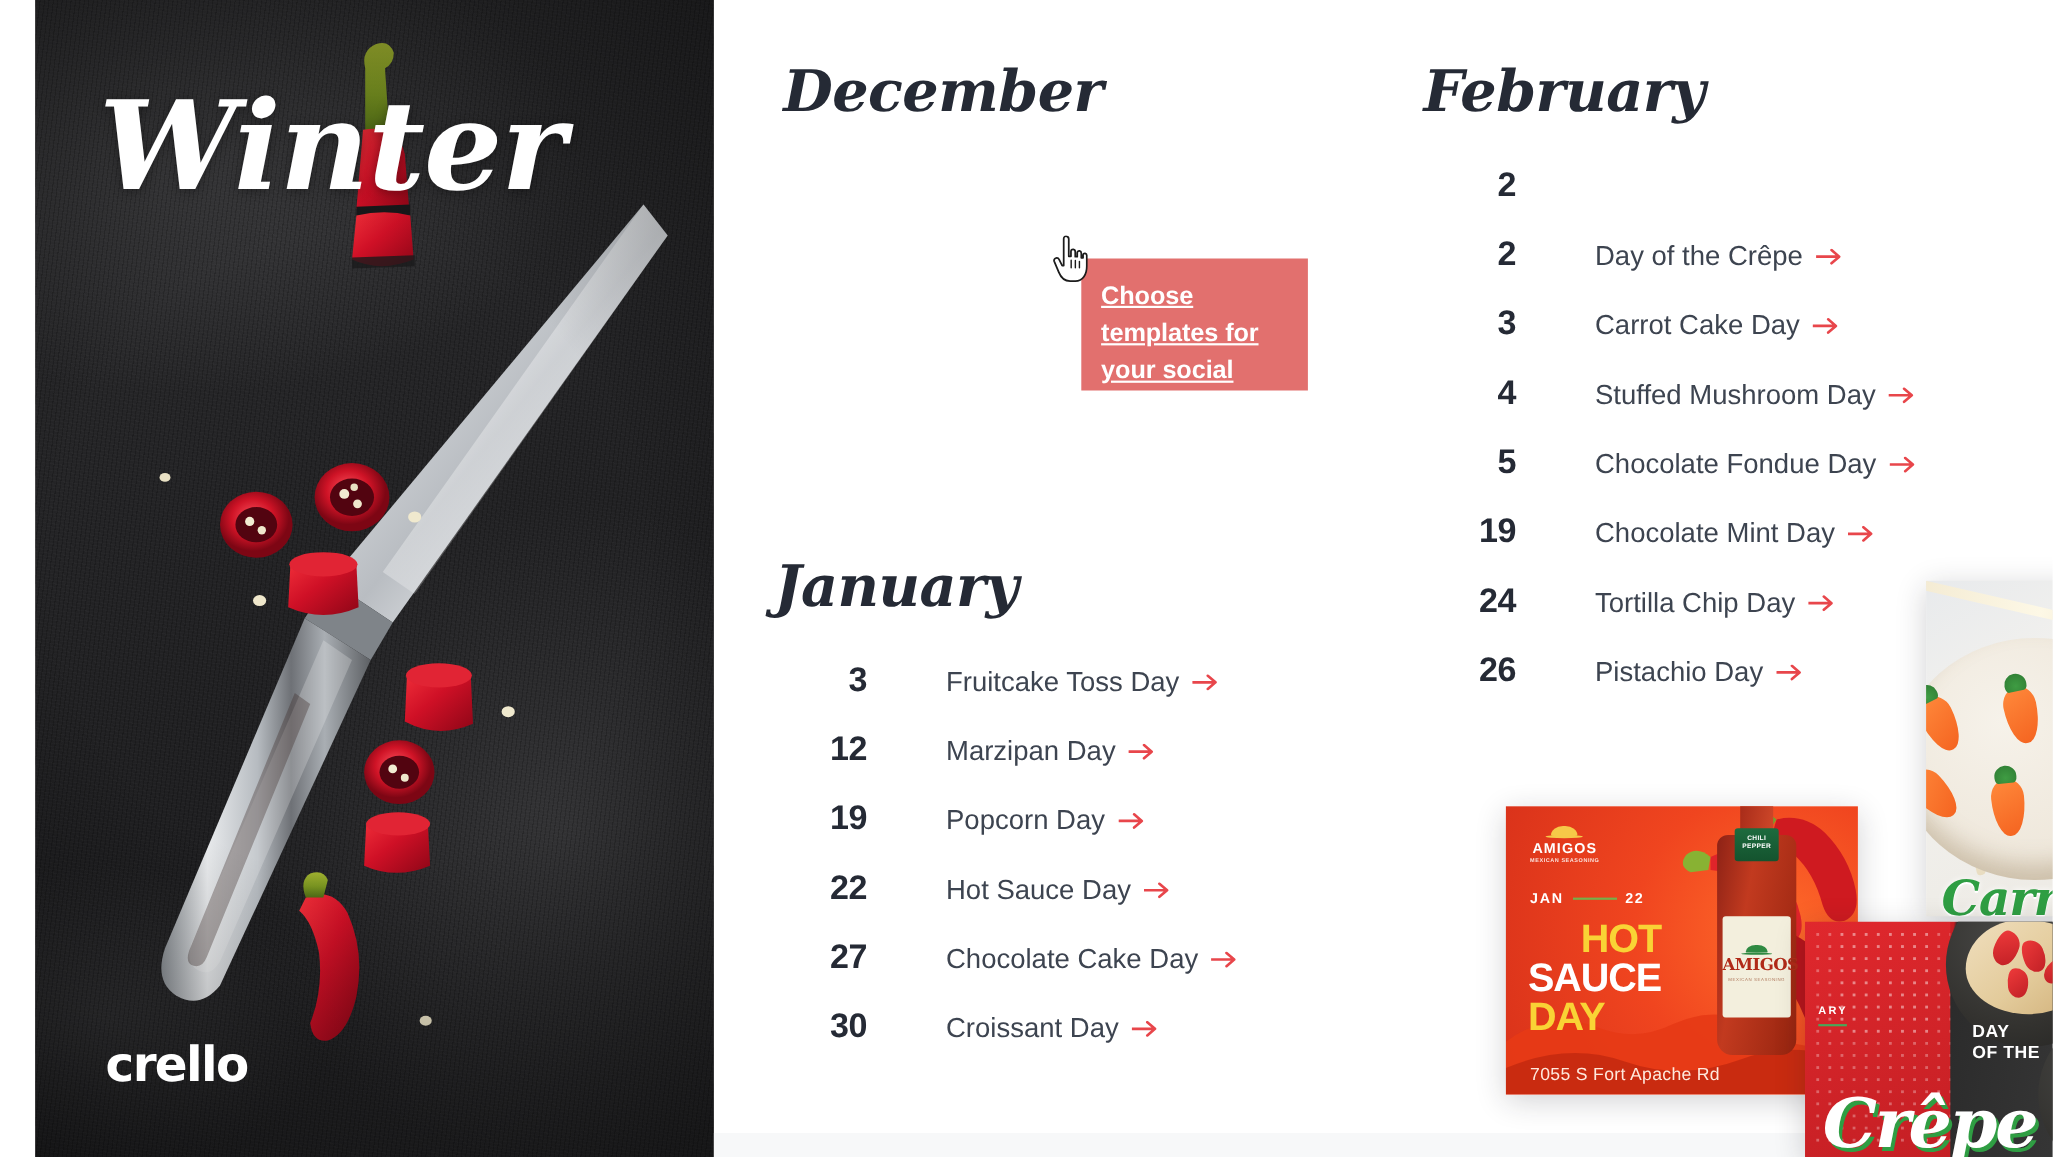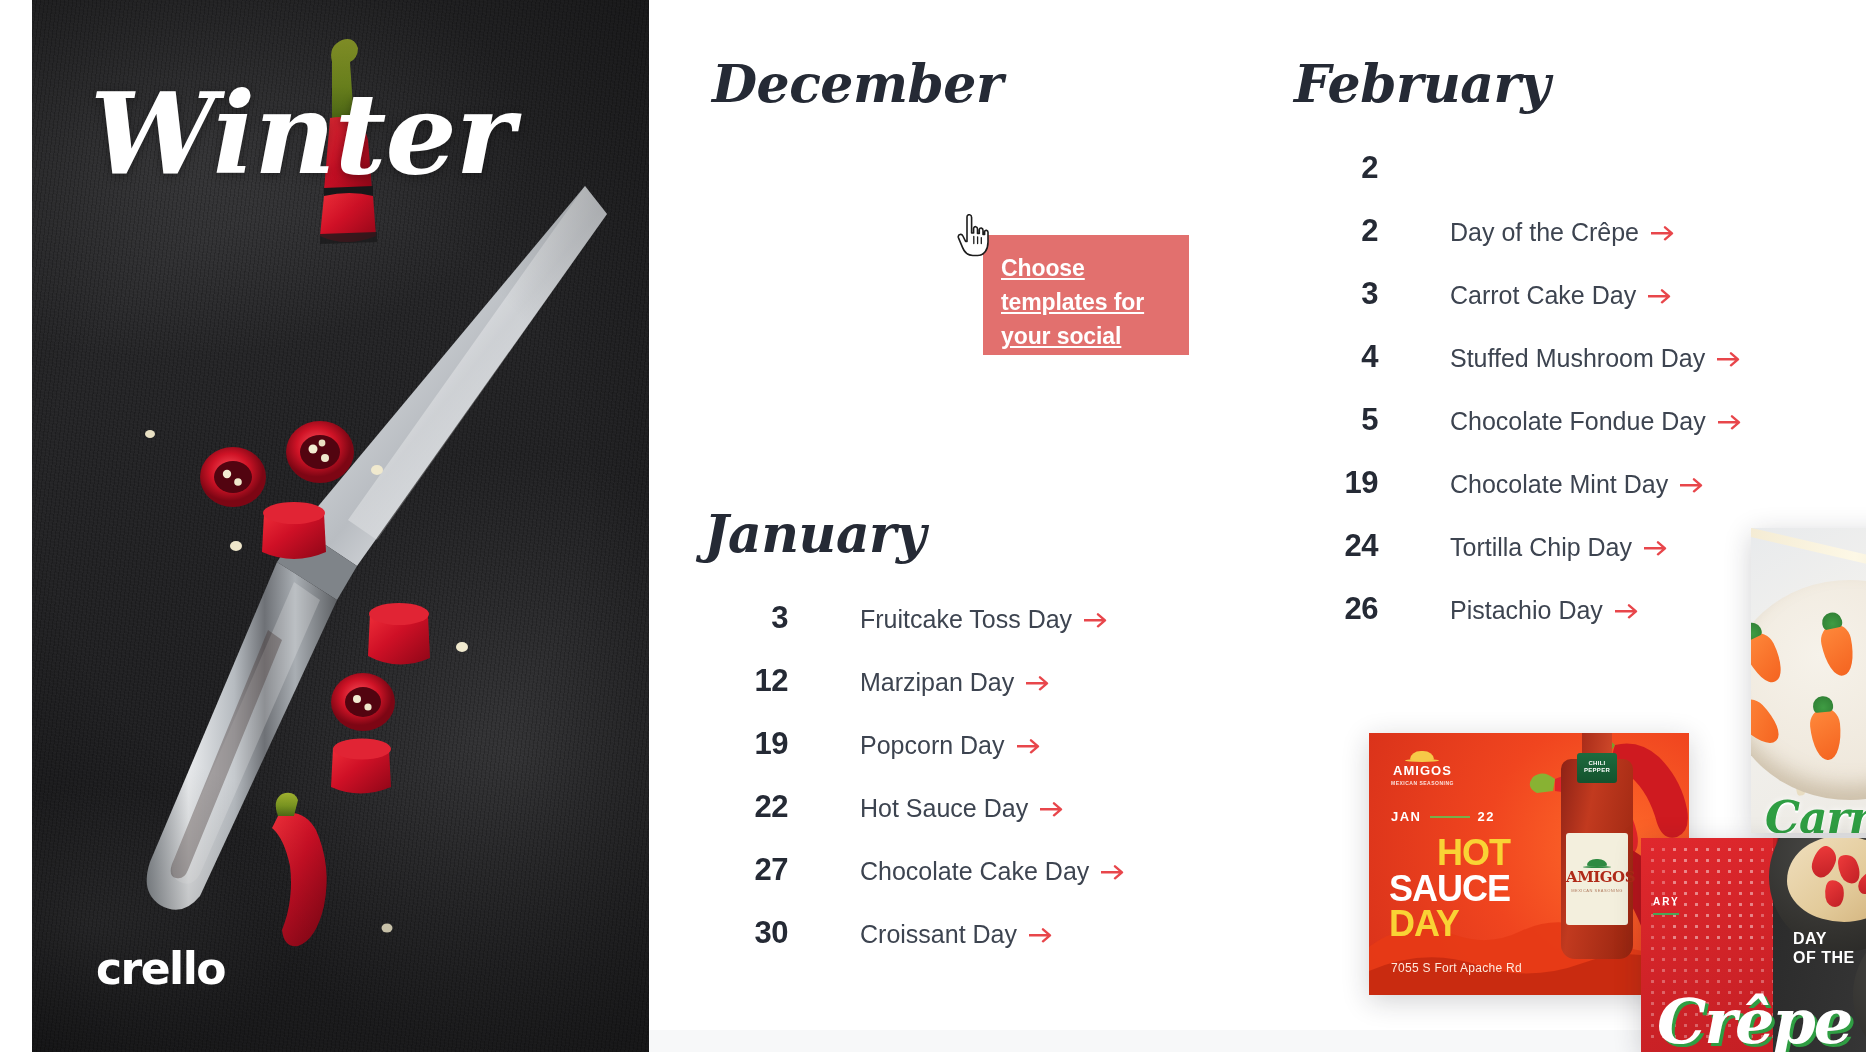--- a/index.html
+++ b/index.html
@@ -251,22 +251,22 @@
   }
   .hs-dash { width: 40px; height: 2px; background: #76b04a; display:inline-block; }
   .hs-title {
     position: absolute; left: 20px; top: 102px;
     font-size: 36px; font-weight: 700; line-height: .99; letter-spacing: -1px;
   }
   .hs-l1 { color: #f9d335; text-align: right; }
   .hs-l2 { color: #ffffff; }
   .hs-l3 { color: #f9d335; }
   .hs-addr {
-    position: absolute; left: 22px; bottom: 20px;
-    color: #ffe9dd; font-size: 12px; letter-spacing: .3px; text-align: right;
+    position: absolute; left: 22px; bottom: 8px;
+    color: #ffe9dd; font-size: 16px; letter-spacing: .3px; text-align: right;
   }
   .hs-bottle {
     position: absolute; right: 56px; top: 26px;
     width: 72px; height: 200px;
     background: linear-gradient(100deg,#8d2216 0%,#c23a1f 35%,#96240f 100%);
     border-radius: 10px 10px 14px 14px;
   }
   .hs-bottle-neck {
     position:absolute; left: 50%; top: -38px; transform: translateX(-50%);
     width: 30px; height: 42px;
@@ -328,21 +328,21 @@
   }
   .cr-crepe {
     position:absolute; border-radius: 46% 54% 50% 50% / 52% 48% 52% 48%;
     background: linear-gradient(140deg,#f0dfbe 0%, #e3cb9b 55%, #cfae77 100%);
   }
   .cr-straw {
     position:absolute; border-radius: 40% 60% 50% 50% / 60% 40% 60% 40%;
     background: linear-gradient(150deg,#ef3b3b 0%, #c01f25 100%);
   }
   .cr-month {
-    position:absolute; left:12px; top:58px;
+    position:absolute; left:12px; top:76px;
     color:#fff; font-size:10px; font-weight:700; letter-spacing:2px;
   }
   .cr-month-line{ width:26px;height:2px;background:#49a758;margin-top:6px;}
   .cr-day-of {
     position:absolute; left:152px; top:92px;
     color:#fff; font-size:16px; font-weight:700; line-height:1.18; letter-spacing:.5px;
   }
   .cr-word {
     position:absolute; left:16px; bottom:-6px;
     font-family:"DejaVu Serif", serif; font-style:italic; font-weight:700;

